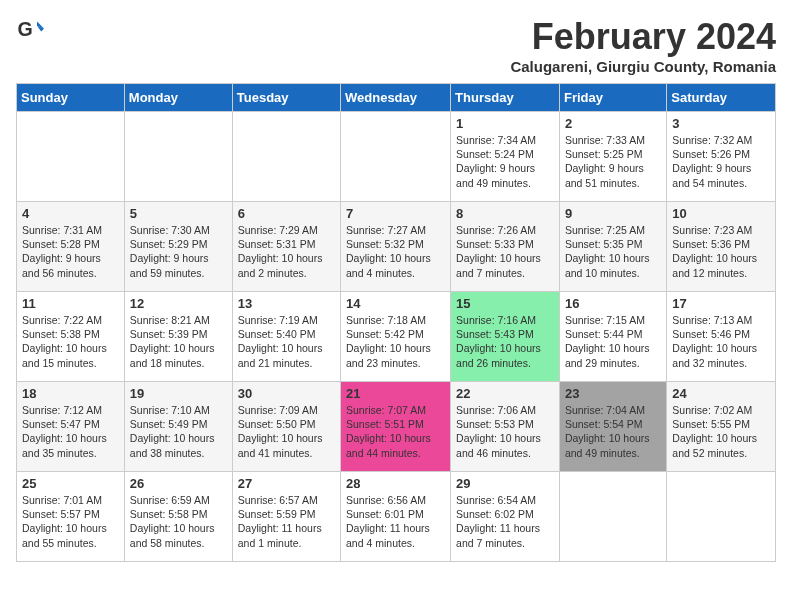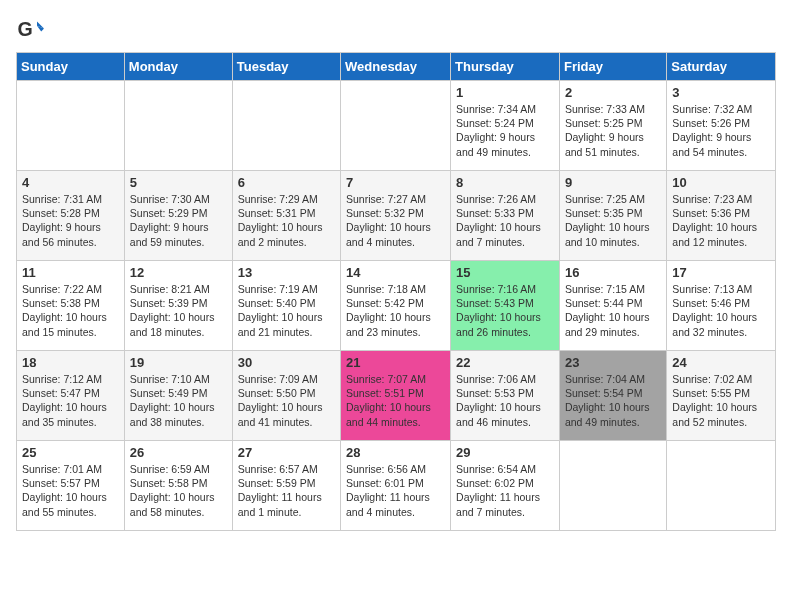--- a/index.html
+++ b/index.html
@@ -88,20 +88,22 @@
 
 <div class="header">
   <div class="logo">
     <svg class="logo-icon" viewBox="0 0 40 40">
       <text x="2" y="28" font-size="28" font-family="Arial" font-weight="bold" fill="#333">G</text>
       <polygon points="30,8 40,18 30,14" fill="#1a6bbf"></polygon>
       <polygon points="30,14 40,18 36,22" fill="#1a6bbf"></polygon>
     </svg>
   </div>
   <div class="title-block">
+    <div class="month-title">February 2024</div>
+    <div class="subtitle">Calugareni, Giurgiu County, Romania</div>
   </div>
 </div>
 
 <table>
   <thead>
     <tr>
       <th>Sunday</th>
       <th>Monday</th>
       <th>Tuesday</th>
       <th>Wednesday</th>

